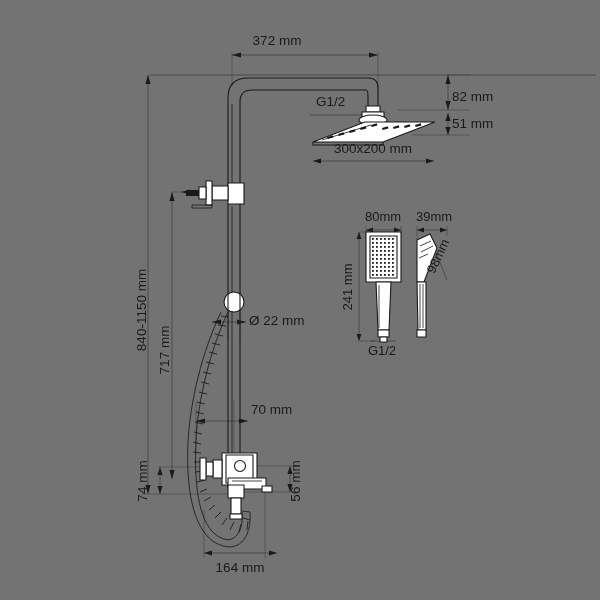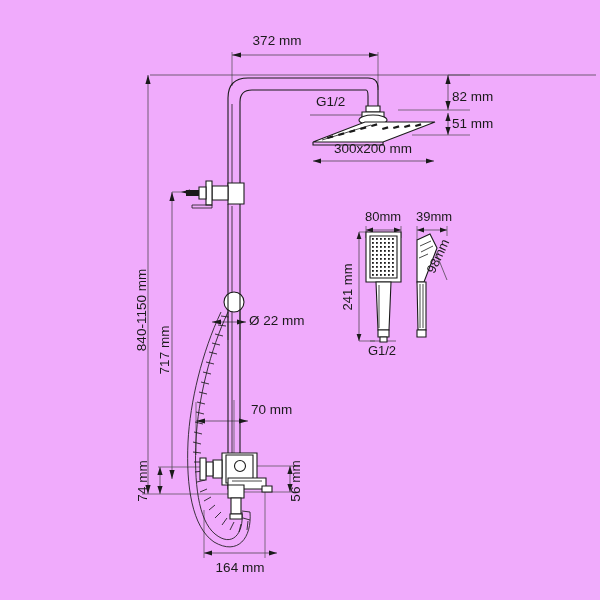--- a/index.html
+++ b/index.html
@@ -7,21 +7,21 @@
     padding: 0;
     background: #ffffff;
   }
   body {
     font-family: "Liberation Sans", sans-serif;
   }
   #canvas {
     position: relative;
     width: 600px;
     height: 600px;
-    background: #f0abfc;
+    background: #737373;
     overflow: hidden;
   }
   #canvas svg {
     position: absolute;
     left: 0;
     top: 0;
   }
   .dimtext {
     font-family: "Liberation Sans", sans-serif;
     font-size: 13.5px;

